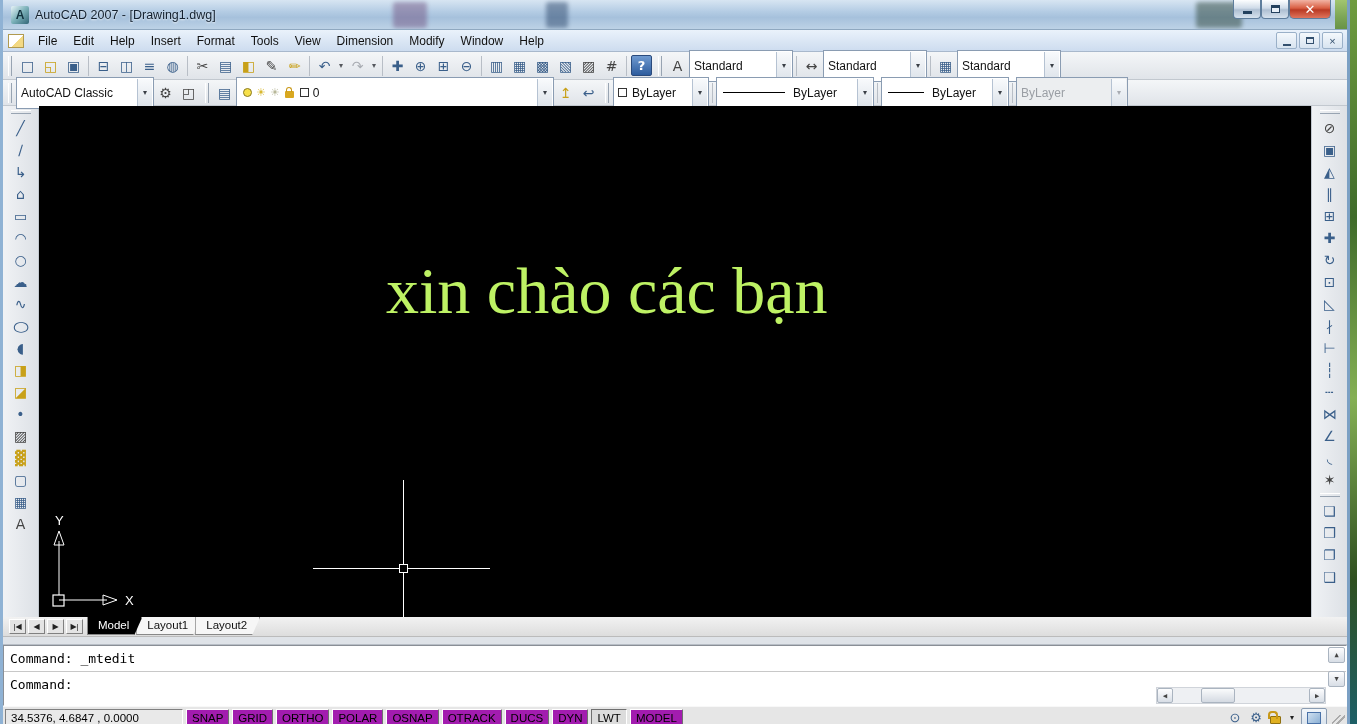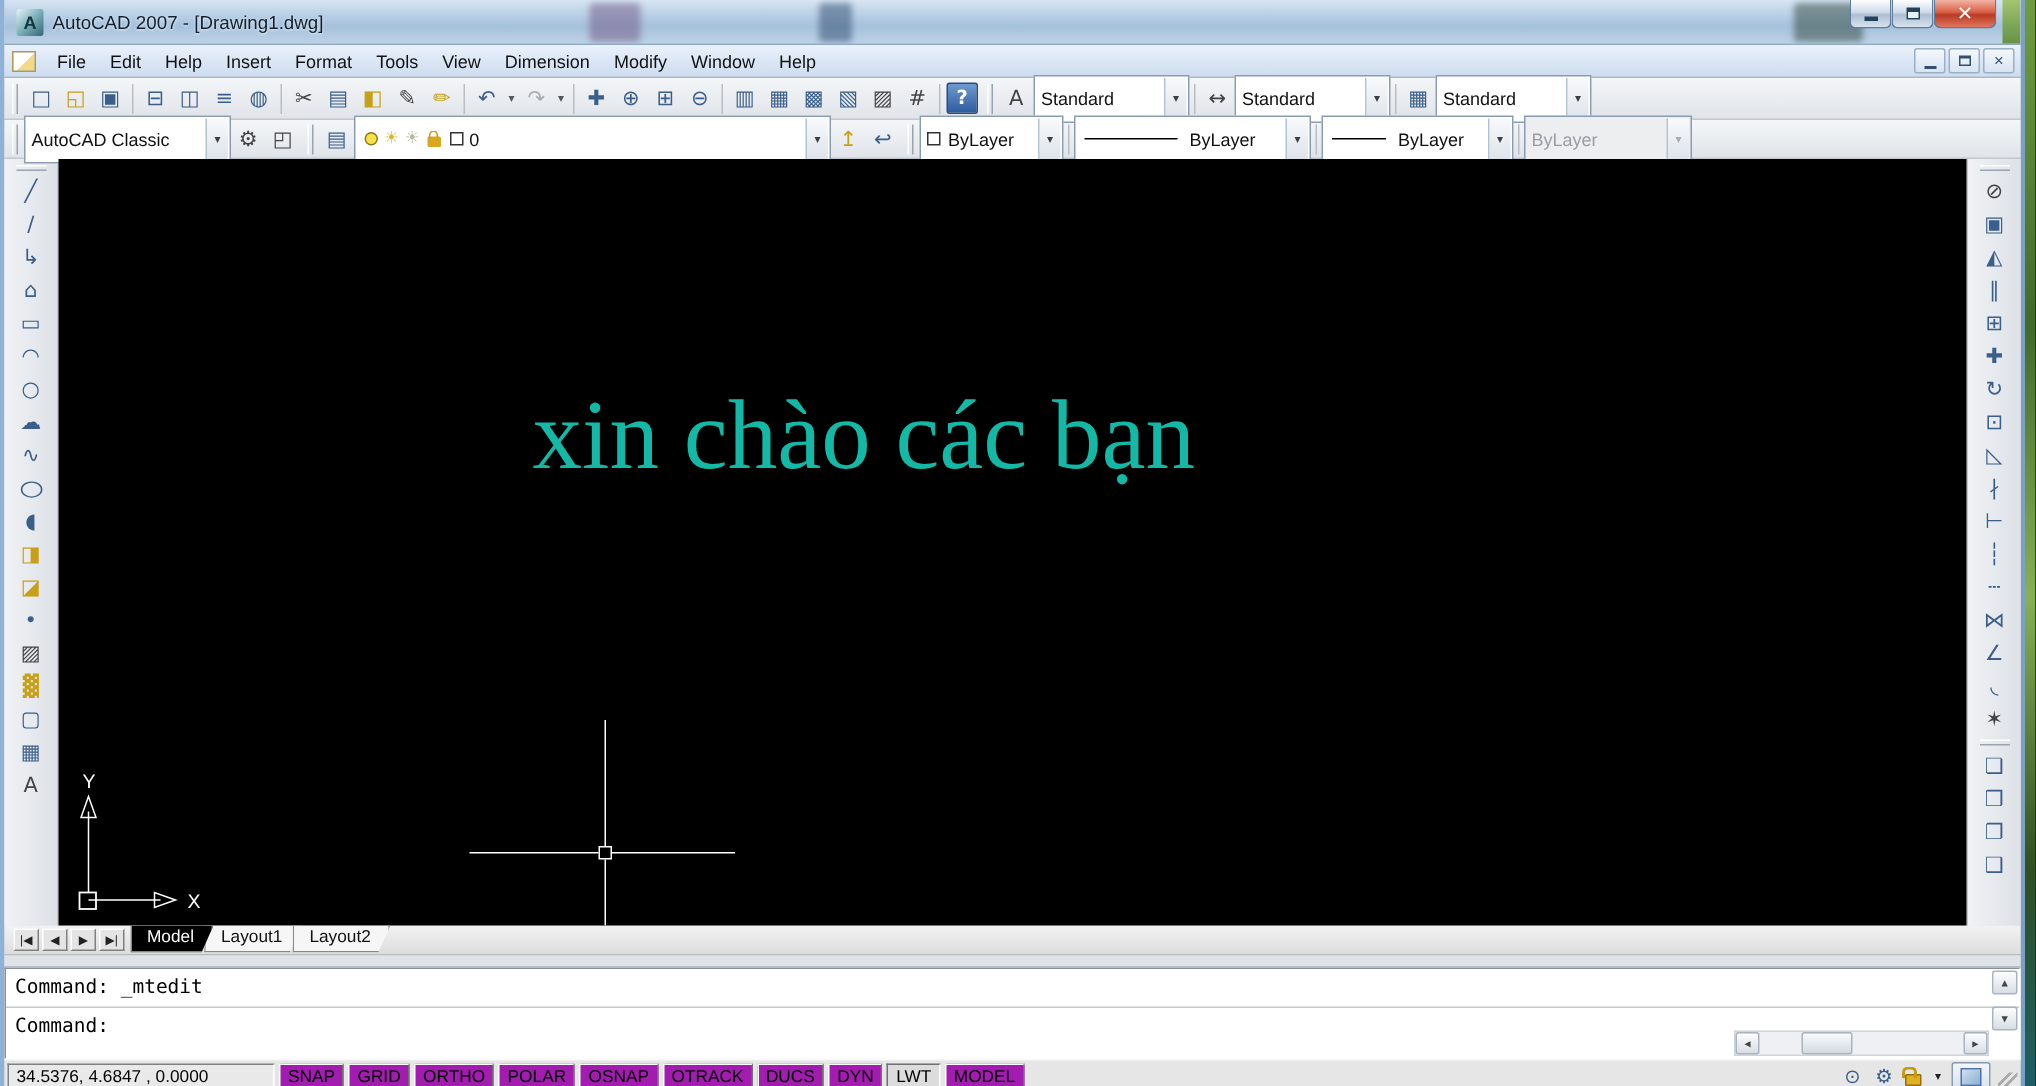--- a/index.html
+++ b/index.html
@@ -89,21 +89,21 @@
   .vtb { width:36px; background:linear-gradient(90deg,#f0f2f5,#dde1e6);
     display:flex; flex-direction:column; align-items:center; padding-top:2px; }
   .vtb.right { border-left:1px solid #c2c8cf; }
   .vtb.left { border-right:1px solid #c2c8cf; }
   .hgrip { width:20px; height:4px; margin:2px 0 3px 0;
     border-top:1px solid #fff; border-bottom:1px solid #98a4b2; }
   .vtb .tbico { margin:0; width:24px; height:22px; }
   .vtb .tbico.squash { transform:scaleX(1.35); }
 
   .canvas { position:relative; flex:1; background:#000; overflow:hidden; cursor:crosshair; }
-  .cad-text { position:absolute; left:316px; top:140px; color:#14b8a6;
+  .cad-text { position:absolute; left:347px; top:140px; color:#bef264;
     font:400 66px "Liberation Serif", serif; line-height:90px; white-space:nowrap; }
   .xhair-v { position:absolute; left:364px; top:374px; width:1px; height:137px; background:#fff; }
   .xhair-h { position:absolute; left:274px; top:462px; width:177px; height:1px; background:#fff; }
   .pickbox { position:absolute; left:360px; top:458px; width:9px; height:9px;
     border:1px solid #fff; background:#000; }
   .ucs { position:absolute; left:6px; bottom:6px; }
 
   
   .tabbar { height:20px; display:flex; align-items:flex-start;
     background:linear-gradient(180deg,#f2f2f2,#dddddd); border-bottom:1px solid #bbb; }

